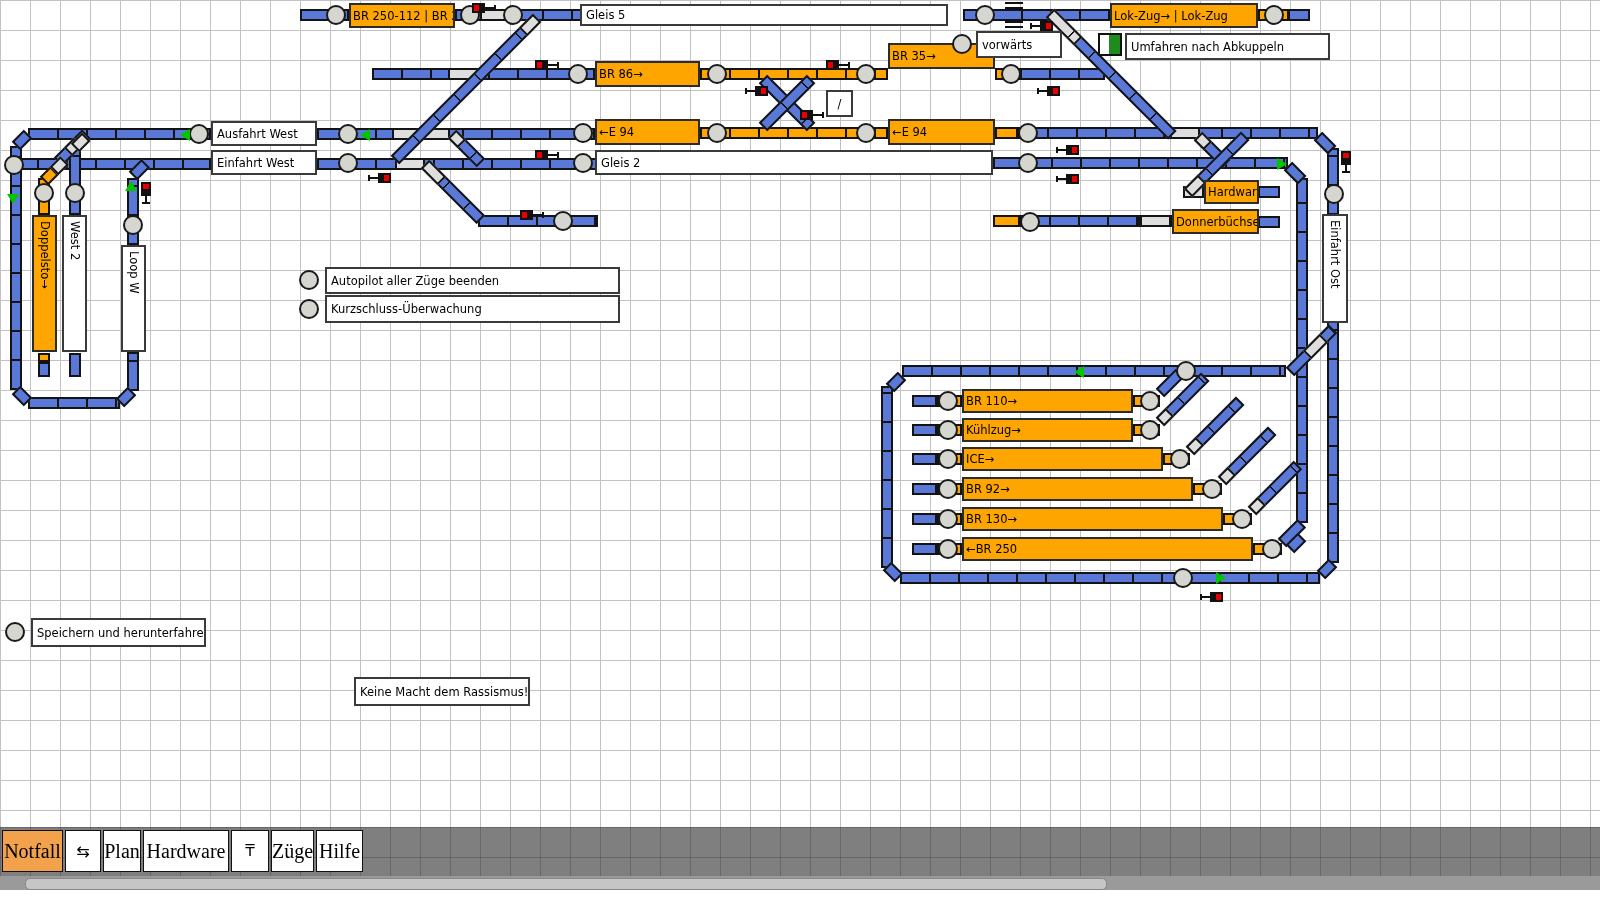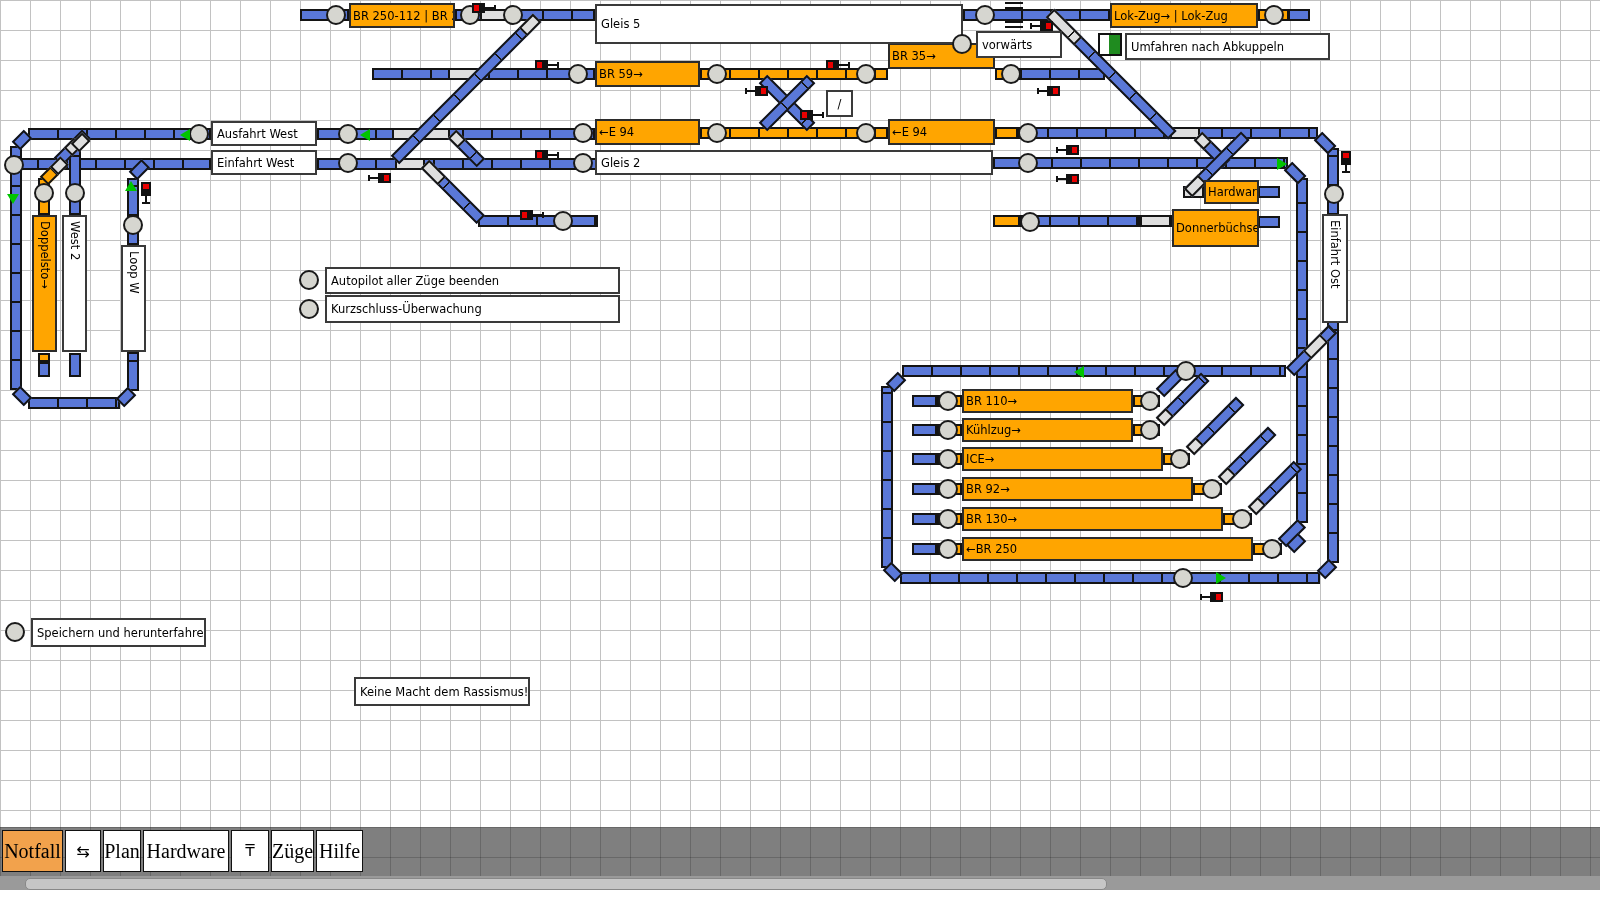--- a/index.html
+++ b/index.html
@@ -294,35 +294,35 @@
       <div class="deco" style="left: 1005px; top: 2px; width: 18px; height: 26px;">
         <div style="left: 0px; top: 0px; width: 18px; height: 2px;"></div>
         <div style="left: 0px; top: 5px; width: 18px; height: 2px;"></div>
         <div style="left: 0px; top: 19px; width: 18px; height: 2px;"></div>
         <div style="left: 0px; top: 24px; width: 18px; height: 2px;"></div>
       </div>
     </div>
 
   <div class="blk" style="left:349px;top:3px;width:106px;height:25px">BR 250-112 | BR 25</div>
   <div class="blk" style="left:1110px;top:3px;width:148px;height:25px">Lok-Zug→ | Lok-Zug</div>
-  <div class="blk" style="left:595px;top:61px;width:105px;height:26px">BR 59→</div>
+  <div class="blk" style="left:595px;top:61px;width:105px;height:26px">BR 86→</div>
   <div class="blk" style="left:888px;top:43px;width:107px;height:26px">BR 35→</div>
   <div class="blk" style="left:595px;top:119px;width:105px;height:26px">←E 94</div>
   <div class="blk" style="left:888px;top:119px;width:107px;height:26px">←E 94</div>
   <div class="blk vert" style="left:32px;top:215px;width:25px;height:137px">Doppelsto→</div>
   <div class="blk" style="left:1204px;top:180px;width:55px;height:24px">Hardware</div>
-  <div class="blk" style="left:1172px;top:209px;width:87px;height:38px">Donnerbüchse</div>
+  <div class="blk" style="left:1172px;top:209px;width:87px;height:25px">Donnerbüchse</div>
   <div class="blk" style="left:962px;top:389px;width:171px;height:24px">BR 110→</div>
   <div class="blk" style="left:962px;top:418px;width:171px;height:24px">Kühlzug→</div>
   <div class="blk" style="left:962px;top:447px;width:201px;height:24px">ICE→</div>
   <div class="blk" style="left:962px;top:477px;width:231px;height:24px">BR 92→</div>
   <div class="blk" style="left:962px;top:507px;width:261px;height:24px">BR 130→</div>
   <div class="blk" style="left:962px;top:537px;width:291px;height:24px">←BR 250</div>
 
-  <div class="wbx" style="left:595px;top:4px;width:368px;height:40px">Gleis 5</div>
+  <div class="wbx" style="left:580px;top:4px;width:368px;height:22px">Gleis 5</div>
   <div class="wbx" style="left:595px;top:150px;width:398px;height:25px">Gleis 2</div>
   <div class="wbx" style="left:211px;top:121px;width:106px;height:25px">Ausfahrt West</div>
   <div class="wbx" style="left:211px;top:150px;width:106px;height:25px">Einfahrt West</div>
   <div class="wbx vert" style="left:62px;top:215px;width:25px;height:137px">West 2</div>
   <div class="wbx vert" style="left:121px;top:245px;width:25px;height:107px">Loop W</div>
   <div class="wbx vert" style="left:1322px;top:214px;width:26px;height:109px">Einfahrt Ost</div>
   <div class="wbx" style="left:976px;top:31px;width:86px;height:27px">vorwärts</div>
   <div class="wbx" style="left:1125px;top:33px;width:205px;height:27px">Umfahren nach Abkuppeln</div>
   <div class="wbx" style="left:826px;top:90px;width:27px;height:27px;justify-content:center;padding-left:0">/</div>
   <div class="ind" style="left:1098px;top:33px;width:24px;height:23px">

